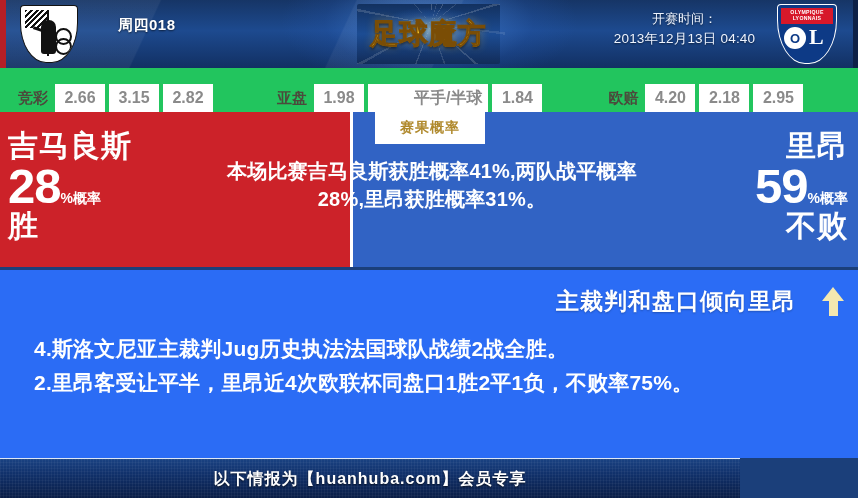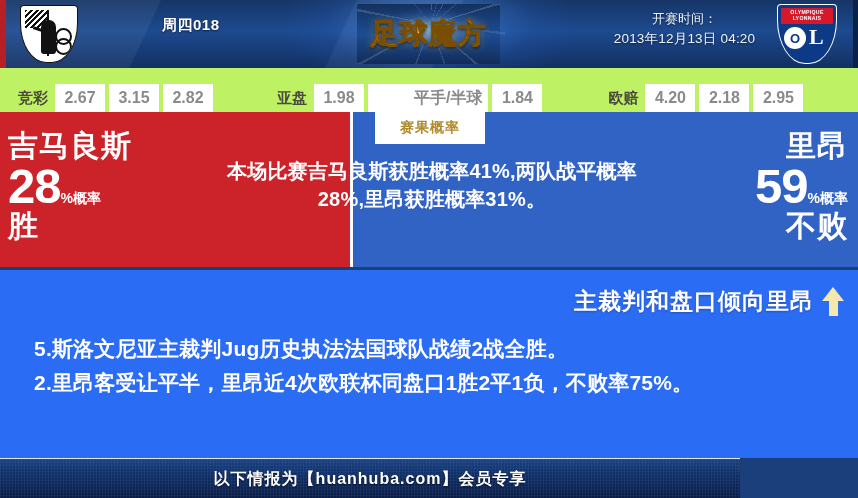--- a/index.html
+++ b/index.html
@@ -47,21 +47,20 @@
     border-radius:7px 7px 3px 3px;
   }
   .crest-home .arm{position:absolute;left:12px;top:22px;width:12px;height:3px;background:#111;transform:rotate(18deg);}
   .crest-home .ring{position:absolute;left:34px;top:22px;width:13px;height:13px;border:2.5px solid #111;border-radius:50%;}
   .crest-home .ring2{position:absolute;left:34px;top:32px;width:13px;height:13px;border:2.5px solid #111;border-radius:50%;}
 
   .match-no{
     position:absolute;left:118px;top:16px;
     color:#fff;font-size:15px;font-weight:bold;letter-spacing:.5px;
     text-shadow:0 1px 2px rgba(0,0,0,.6);
-    margin-left:44px;
   }
 
   
   .brand{
     position:absolute;left:357px;top:4px;width:143px;height:60px;
     background:
       radial-gradient(ellipse 74px 30px at 74px 26px, rgba(140,200,255,.75) 0%, rgba(50,110,205,.3) 48%, rgba(0,0,0,0) 76%),
       linear-gradient(180deg,#13315f 0%,#1c4c93 50%,#122c59 100%);
     display:flex;align-items:center;justify-content:center;
     border-radius:2px;
@@ -116,21 +115,21 @@
     display:flex;align-items:center;justify-content:center;
   }
   .crest-away .ell{
     position:absolute;left:31px;top:21px;color:#fff;font-size:22px;font-weight:bold;
     font-family:"Liberation Serif",serif;line-height:1;
   }
 
   
   .odds{
     position:absolute;left:0;top:68px;width:858px;height:60px;
-    background:#bef264;display:flex;align-items:center;
+    background:#22c55e;display:flex;align-items:center;
   }
   .odds-group{display:flex;align-items:center;}
   .odds-label{
     color:#4b4a3c;font-size:15px;font-weight:bold;margin:0 7px 0 0;
     white-space:nowrap;
   }
   .odds-box{
     background:#fff;color:#8a8a8a;font-size:16px;font-weight:bold;
     height:28px;min-width:50px;padding:0 6px;margin-right:4px;
     display:flex;align-items:center;justify-content:center;
@@ -170,21 +169,21 @@
     letter-spacing:.2px;
     text-align:center;
   }
 
   
   .info{
     position:absolute;left:0;top:270px;width:858px;height:188px;background:#2B6CF5;
   }
   .info-head{
     position:absolute;right:14px;top:16px;
-    display:flex;align-items:center;gap:8px;
+    display:flex;align-items:center;gap:26px;
     color:#fff;font-size:23px;font-weight:bold;letter-spacing:1px;
     text-shadow:0 1px 2px rgba(0,0,0,.25);
   }
   .up-arrow{
     width:22px;height:30px;position:relative;display:inline-block;
   }
   .up-arrow:before{
     content:"";position:absolute;left:0;top:0;
     border-left:11px solid transparent;border-right:11px solid transparent;
     border-bottom:14px solid #F4E8B0;
@@ -237,41 +236,41 @@
 
     <div class="match-no">周四018</div>
 
     <div class="brand">
       <div class="rays"></div>
       <div class="txt">足球魔方</div>
     </div>
 
     <div class="kick">
       <div>开赛时间：</div>
-      <div class="l2">2013年12月13日 04:20</div>
+      <div class="l2">2013年12月13日 04:40</div>
     </div>
 
     <div class="crest-away">
       <div class="sh">
         <div class="band">
           <span>OLYMPIQUE</span>
           <span>LYONNAIS</span>
         </div>
         <div class="disc">O</div>
         <div class="ell">L</div>
       </div>
     </div>
   </div>
 
   <div class="odds">
     <div class="pad-l"></div>
 
     <div class="odds-group">
       <div class="odds-label">竞彩</div>
-      <div class="odds-box">2.67</div>
+      <div class="odds-box">2.66</div>
       <div class="odds-box">3.15</div>
       <div class="odds-box">2.82</div>
     </div>
 
     <div class="sp-a"></div>
 
     <div class="odds-group">
       <div class="odds-label">亚盘</div>
       <div class="odds-box">1.98</div>
       <div class="odds-box wide">平手/半球</div>
@@ -309,21 +308,21 @@
       <div class="side-res">不败</div>
     </div>
   </div>
 
   <div class="info">
     <div class="info-head">
       <span>主裁判和盘口倾向里昂</span>
       <span class="up-arrow"></span>
     </div>
     <div class="info-list">
-      <div>5.斯洛文尼亚主裁判Jug历史执法法国球队战绩2战全胜。</div>
+      <div>4.斯洛文尼亚主裁判Jug历史执法法国球队战绩2战全胜。</div>
       <div>2.里昂客受让平半，里昂近4次欧联杯同盘口1胜2平1负，不败率75%。</div>
     </div>
   </div>
 
   <div class="footer">
     <div class="ftxt">以下情报为【huanhuba.com】会员专享</div>
   </div>
 
 </div>
 

